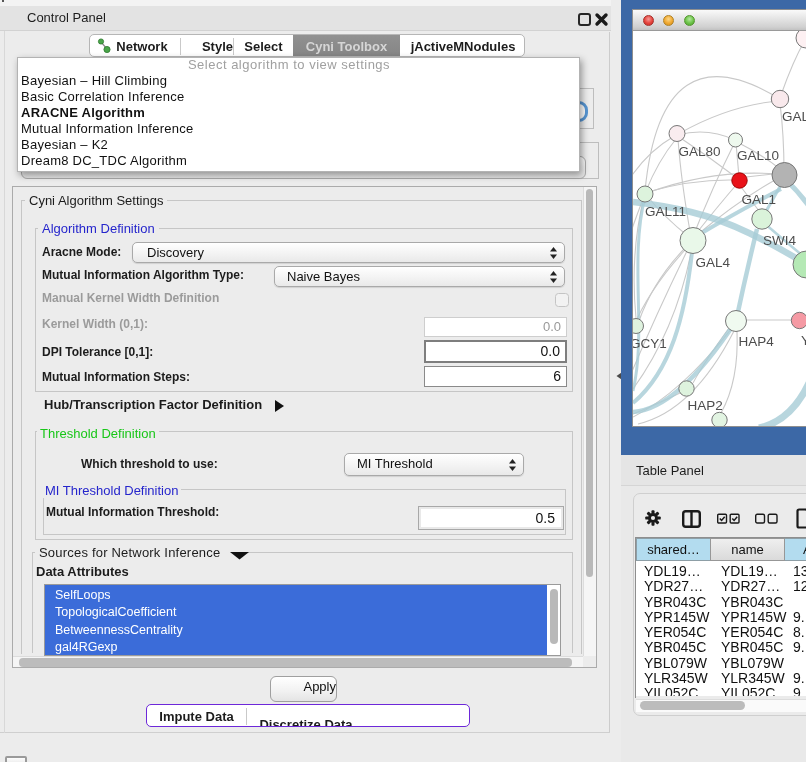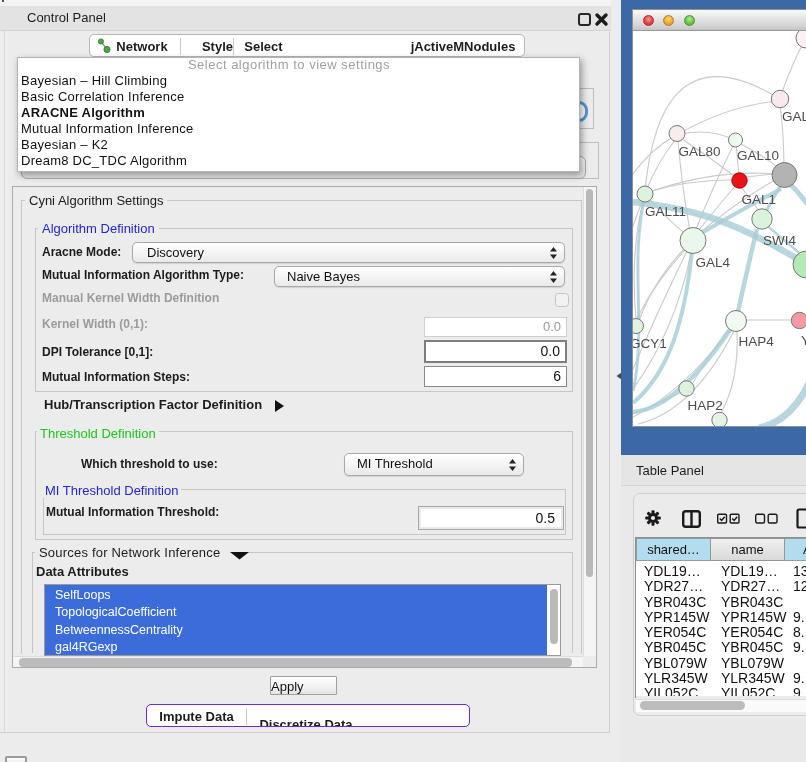--- a/index.html
+++ b/index.html
@@ -27,20 +27,21 @@
   <div class="abs" style="left:0;top:32px;width:610px;height:701px;background:#ececec;border-right:1px solid #cccccc;"></div>
   <div class="abs" style="left:0;top:732px;width:610px;height:1px;background:#cfcfcf;"></div>
   <div class="abs" style="left:4px;top:31px;width:1px;height:702px;background:#d8d8d8;"></div>
 
   <div class="abs" style="left:89px;top:34px;width:436px;height:23px;background:#ffffff;border:1px solid #b6b6b6;border-radius:5px;overflow:hidden;font-size:13px;font-weight:bold;color:#1c1c1c;">
     <div class="abs" style="left:14px;top:0;width:76px;height:23px;text-align:center;line-height:23px;">Network</div>
     <div class="abs" style="left:90px;top:3px;width:1px;height:17px;background:#c9c9c9;"></div>
     <div class="abs" style="left:91px;top:0;width:52px;height:23px;text-align:right;line-height:23px;">Style</div>
     <div class="abs" style="left:143px;top:3px;width:1px;height:17px;background:#c9c9c9;"></div>
     <div class="abs" style="left:144px;top:0;width:59px;height:23px;text-align:center;line-height:23px;">Select</div>
+    <div class="abs" style="left:203px;top:0;width:107px;height:23px;background:linear-gradient(#919191,#848484);color:#d6d6d6;text-align:center;line-height:23px;">Cyni Toolbox</div>
     <div class="abs" style="left:310px;top:0;width:126px;height:23px;text-align:center;line-height:23px;">jActiveMNodules</div>
   </div>
   <svg class="abs" style="left:97px;top:38px;" width="15" height="16" viewBox="0 0 15 16">
     <line x1="4" y1="4" x2="10" y2="11" stroke="#888" stroke-width="1.2"></line>
     <circle cx="4" cy="3.5" r="2.6" fill="#4aa54a" stroke="#2c7a2c" stroke-width="0.8"></circle>
     <circle cx="10" cy="11.5" r="3.1" fill="#4aa54a" stroke="#2c7a2c" stroke-width="0.8"></circle>
   </svg>
 
   <div class="abs" style="left:30px;top:88px;width:564px;height:41px;border:1px solid #bdbdbd;"></div>
   <div class="abs" style="left:555px;top:101px;width:33px;height:21px;border:3px solid #5795d2;border-radius:9px;background:#fdfdfd;"></div>
@@ -110,21 +111,21 @@
       <path d="M1 1 L20 1 L10.5 8.5 Z" fill="#111"></path>
     </svg>
   <div class="abs" style="left:36px;top:564px;font-size:13px;font-weight:bold;color:#1c1c1c;">Data Attributes</div>
 
   <div class="abs" style="left:44px;top:584px;width:517px;height:72px;border:1px solid #9a9a9a;background:#fff;overflow:hidden;">
     <div class="abs" style="left:0;top:0;width:502px;height:72px;background:#3b6cd9;"></div>
     <div class="abs" style="left:10px;top:2px;font-size:12.5px;color:#fff;line-height:17.3px;">SelfLoops<br>TopologicalCoefficient<br>BetweennessCentrality<br>gal4RGexp</div>
     <div class="abs" style="left:505px;top:4px;width:8px;height:55px;background:#b9b9b9;border-radius:4px;"></div>
   </div>
 
-  <div class="abs" style="left:270px;top:676px;width:67px;height:19px;border:1px solid #9f9f9f;border-radius:1px;background:linear-gradient(#ffffff,#f1f1f1 60%,#e4e4e4);font-size:13px;color:#111;text-align:left;line-height:19px;">Apply</div>
+  <div class="abs" style="left:270px;top:676px;width:67px;height:26px;border:1px solid #9f9f9f;border-radius:6px;background:linear-gradient(#ffffff,#f1f1f1 60%,#e4e4e4);font-size:13px;color:#111;text-align:right;line-height:19px;">Apply</div>
 
   <div class="abs" style="left:146px;top:704px;width:324px;height:23px;background:#ffffff;border:1px solid #6d28d9;border-radius:5px;overflow:hidden;font-size:13px;font-weight:bold;color:#1c1c1c;">
     <div class="abs" style="left:0;top:0;width:99px;height:23px;text-align:center;line-height:23px;">Impute Data</div>
     <div class="abs" style="left:99px;top:3px;width:1px;height:17px;background:#c9c9c9;"></div>
     <div class="abs" style="left:100px;top:8px;width:118px;height:23px;text-align:center;line-height:23px;">Discretize Data</div>
     <div class="abs" style="left:218px;top:0;width:106px;height:23px;background:linear-gradient(#8d8d8d,#858585);color:#dddddd;text-align:center;line-height:23px;margin-top:36px;">Infer Network</div>
   </div>
 
   <div class="abs" style="left:17px;top:57px;width:563px;height:115px;background:#fff;border:1px solid #b3b3b3;box-shadow:2px 3px 7px rgba(0,0,0,0.38);"></div>
   <div class="abs" style="left:17px;top:57px;width:544px;text-align:center;font-size:13px;letter-spacing:0.5px;color:#a0a0a0;">Select algorithm to view settings</div>

